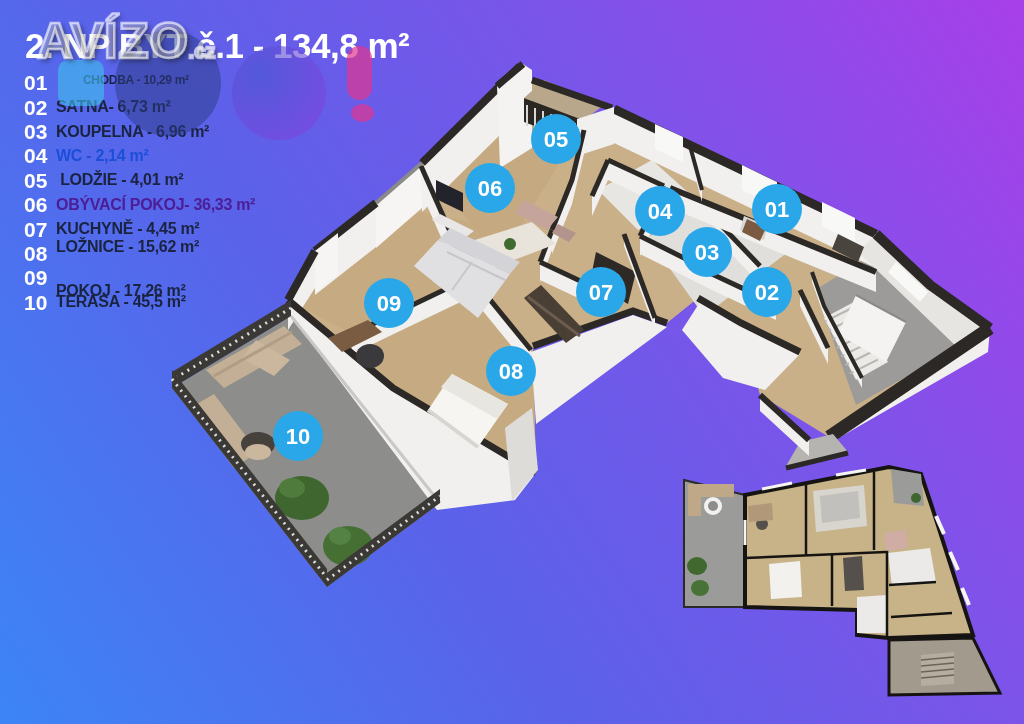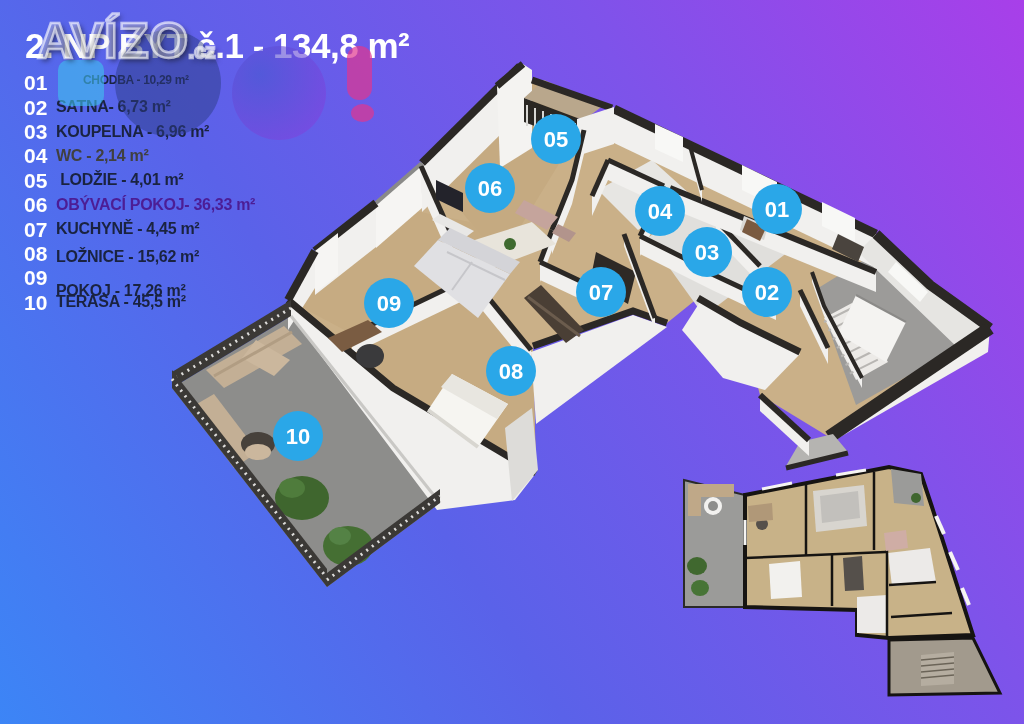--- a/index.html
+++ b/index.html
@@ -347,33 +347,33 @@
 <div style="position:absolute;left:24px;top:71.1px;font-size:21px;font-weight:bold;color:#fff;line-height:1.1;">01</div>
 <div style="position:absolute;left:56px;top:73.8px;font-size:12px;font-weight:bold;color:#1a2340;letter-spacing:-0.3px;line-height:1.1;margin-left:27px;">CHODBA - 10,29 m²</div>
 
 <div style="position:absolute;left:24px;top:95.5px;font-size:21px;font-weight:bold;color:#fff;line-height:1.1;">02</div>
 <div style="position:absolute;left:56px;top:98.2px;font-size:16px;font-weight:bold;color:#1a2340;letter-spacing:-0.3px;line-height:1.1;">SATNA- 6,73 m²</div>
 
 <div style="position:absolute;left:24px;top:119.9px;font-size:21px;font-weight:bold;color:#fff;line-height:1.1;">03</div>
 <div style="position:absolute;left:56px;top:122.6px;font-size:16px;font-weight:bold;color:#1a2340;letter-spacing:-0.3px;line-height:1.1;">KOUPELNA - 6,96 m²</div>
 
 <div style="position:absolute;left:24px;top:144.3px;font-size:21px;font-weight:bold;color:#fff;line-height:1.1;">04</div>
-<div style="position:absolute;left:56px;top:147.0px;font-size:16px;font-weight:bold;color:#404040;letter-spacing:-0.3px;line-height:1.1;">WC - 2,14 m²</div>
+<div style="position:absolute;left:56px;top:147.0px;font-size:16px;font-weight:bold;color:#1d4ed8;letter-spacing:-0.3px;line-height:1.1;">WC - 2,14 m²</div>
 
 <div style="position:absolute;left:24px;top:168.7px;font-size:21px;font-weight:bold;color:#fff;line-height:1.1;">05</div>
 <div style="position:absolute;left:56px;top:171.4px;font-size:16px;font-weight:bold;color:#1a2340;letter-spacing:-0.3px;line-height:1.1;">&nbsp;LODŽIE - 4,01 m²</div>
 
 <div style="position:absolute;left:24px;top:193.1px;font-size:21px;font-weight:bold;color:#fff;line-height:1.1;">06</div>
 <div style="position:absolute;left:56px;top:195.8px;font-size:16px;font-weight:bold;color:#4c1d95;letter-spacing:-0.3px;line-height:1.1;">OBÝVACÍ POKOJ- 36,33 m²</div>
 
 <div style="position:absolute;left:24px;top:217.5px;font-size:21px;font-weight:bold;color:#fff;line-height:1.1;">07</div>
 <div style="position:absolute;left:56px;top:220.2px;font-size:16px;font-weight:bold;color:#1a2340;letter-spacing:-0.3px;line-height:1.1;">KUCHYNĚ - 4,45 m²</div>
 
 <div style="position:absolute;left:24px;top:241.9px;font-size:21px;font-weight:bold;color:#fff;line-height:1.1;">08</div>
-<div style="position:absolute;left:56px;top:248px;font-size:16px;font-weight:bold;color:#1a2340;letter-spacing:-0.3px;line-height:1.1;">LOŽNICE - 15,62 m²</div>
+<div style="position:absolute;left:56px;top:238px;font-size:16px;font-weight:bold;color:#1a2340;letter-spacing:-0.3px;line-height:1.1;">LOŽNICE - 15,62 m²</div>
 
 <div style="position:absolute;left:24px;top:266.3px;font-size:21px;font-weight:bold;color:#fff;line-height:1.1;">09</div>
 <div style="position:absolute;left:56px;top:269.0px;font-size:16px;font-weight:bold;color:#1a2340;letter-spacing:-0.3px;line-height:1.1;margin-top:13px;">POKOJ - 17,26 m²</div>
 
 <div style="position:absolute;left:24px;top:290.7px;font-size:21px;font-weight:bold;color:#fff;line-height:1.1;">10</div>
 <div style="position:absolute;left:56px;top:293.4px;font-size:16px;font-weight:bold;color:#1a2340;letter-spacing:-0.3px;line-height:1.1;">TERASA - 45,5 m²</div>
 
 <div style="position:absolute;left:58px;top:60px;width:46px;height:46px;background:#3fc2ee;opacity:.6;border-radius:10px;"></div>
 
 <div style="position:absolute;left:115px;top:30px;width:106px;height:106px;background:#2b3c85;opacity:.5;border-radius:50%;"></div>

